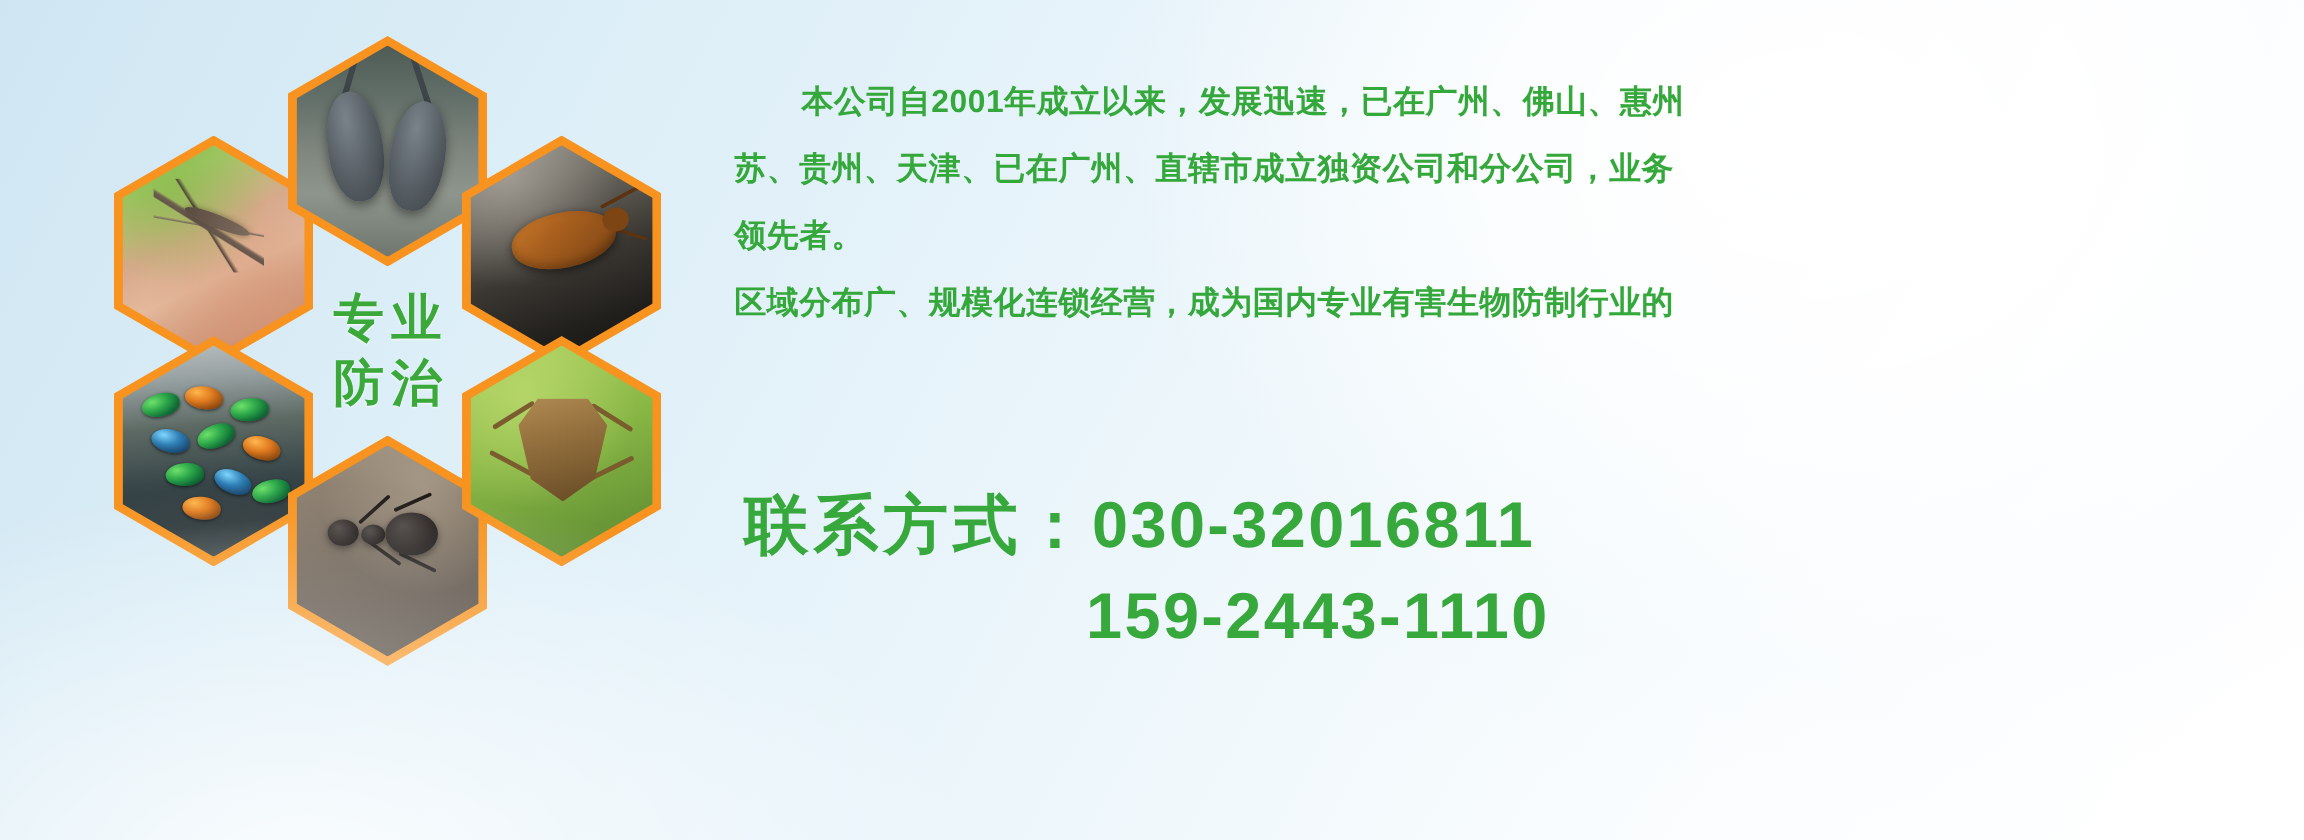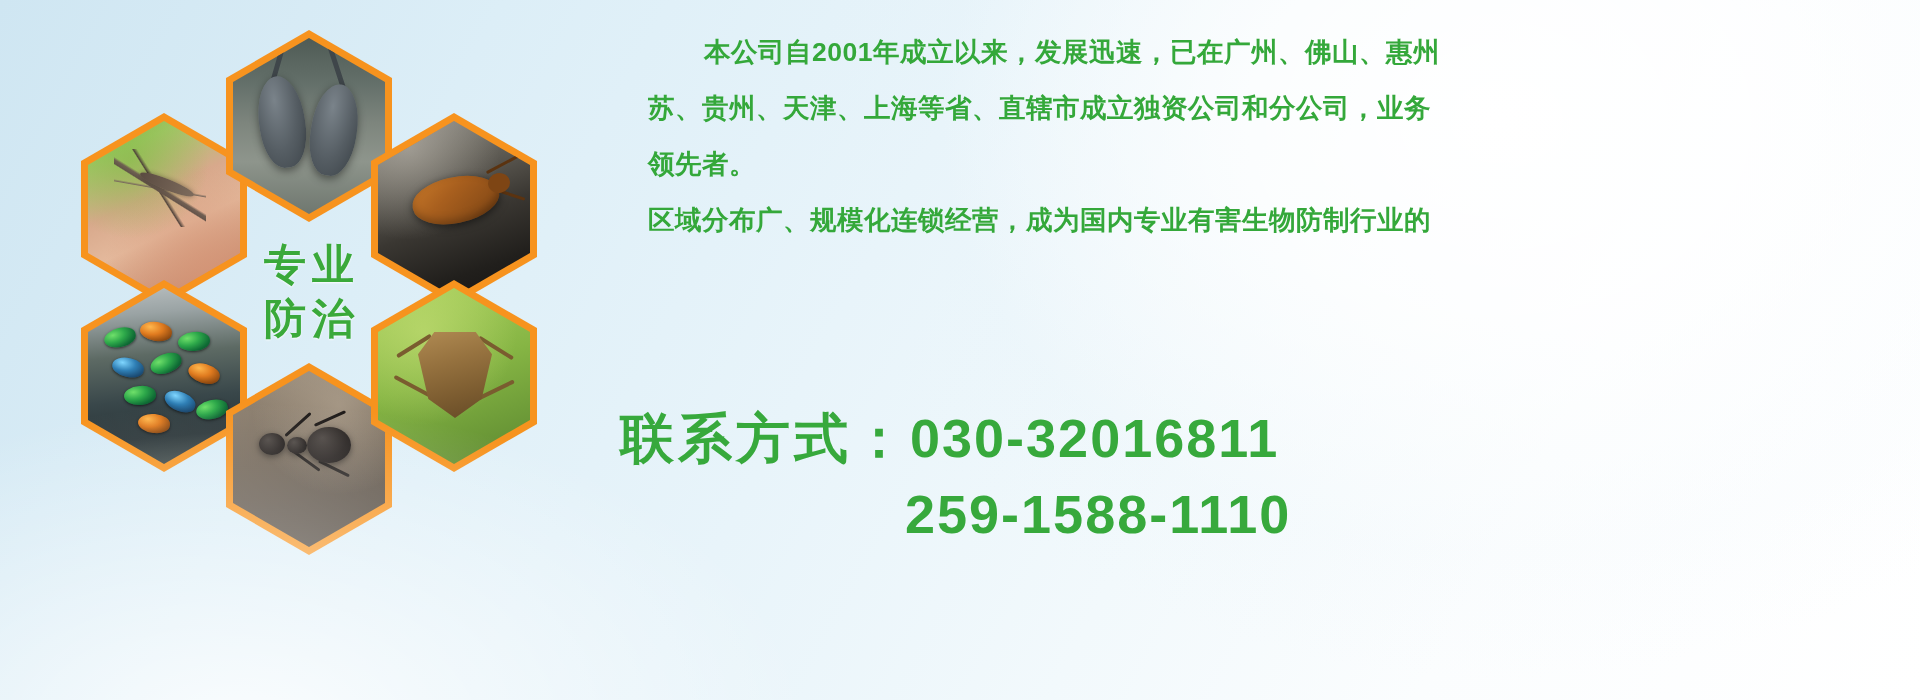--- a/index.html
+++ b/index.html
@@ -29,21 +29,21 @@
     position: absolute;
     left: 0; bottom: -120px;
     width: 820px; height: 420px;
     background: radial-gradient(ellipse at 30% 80%, rgba(255,255,255,0.85) 0%, rgba(255,255,255,0) 70%);
     pointer-events: none;
   }
 
   
   #honeycomb {
     position: absolute;
-    left: 81px;
+    left: 95px;
     top: 8px;
     width: 500px;
     height: 560px;
   }
 
   .hex {
     position: absolute;
     width: 166px;
     height: 192px;
     -webkit-clip-path: polygon(50% 0%, 100% 25%, 100% 75%, 50% 100%, 0% 75%, 0% 25%);
@@ -223,29 +223,28 @@
     position: absolute;
     width: 40px; height: 4px;
     background: #7a5c2f;
     border-radius: 3px;
   }
 
   
   #copy {
     position: absolute;
     left: 612px;
-    top: 24px;
+    top: 56px;
     width: 905px;
     color: #34a83a;
     font-size: 26.5px;
     font-weight: 700;
     line-height: 56px;
     letter-spacing: 0.5px;
     white-space: nowrap;
-    margin-left: 36px;
   }
   #copy .line { display: block; }
   #copy .line.first { text-indent: 56px; }
 
   
   #contact {
     position: absolute;
     left: 620px;
     top: 400px;
     color: #37a93c;
@@ -343,23 +342,23 @@
     </div>
 
     <div id="center-label">
       <span>专业</span>
       <span>防治</span>
     </div>
   </div>
 
   <div id="copy">
     <span class="line first">本公司自2001年成立以来，发展迅速，已在广州、佛山、惠州</span>
-    <span class="line">苏、贵州、天津、上海等省、直辖市成立独资公司和分公司，业务</span>
+    <span class="line">苏、贵州、天津、已在广州、直辖市成立独资公司和分公司，业务</span>
     <span class="line">领先者。</span>
     <span class="line">区域分布广、规模化连锁经营，成为国内专业有害生物防制行业的</span>
   </div>
 
   <div id="contact">
     <span class="row"><span class="label">联系方式：</span><span>030-32016811</span></span>
-    <span class="row second"><span>259-1588-1110</span></span>
+    <span class="row second"><span>159-2443-1110</span></span>
   </div>
 
 </div>
 
 </body></html>

